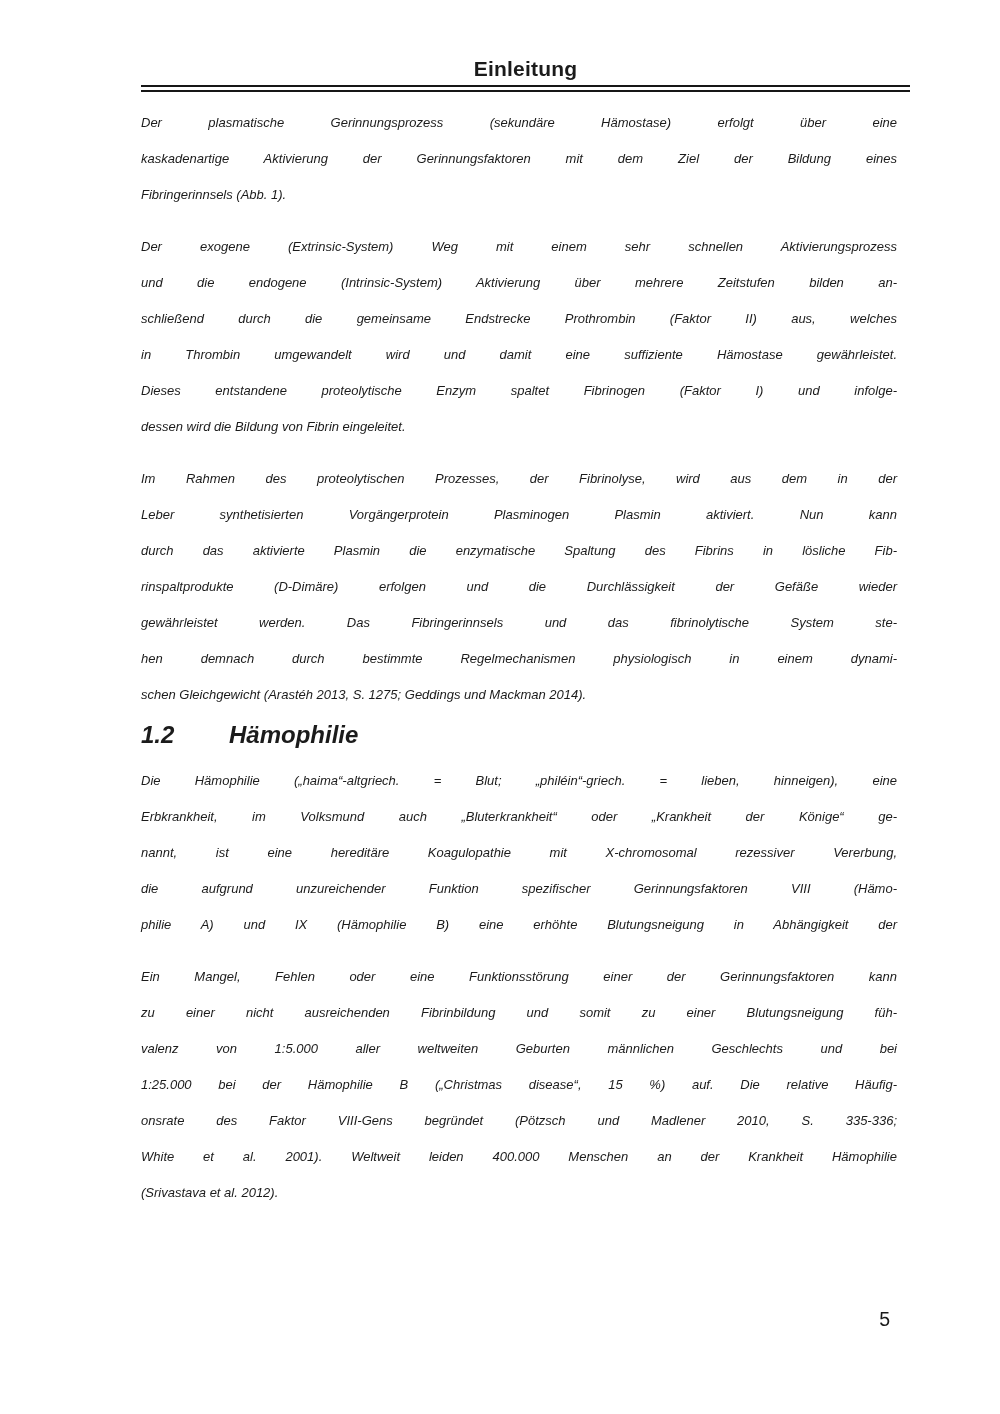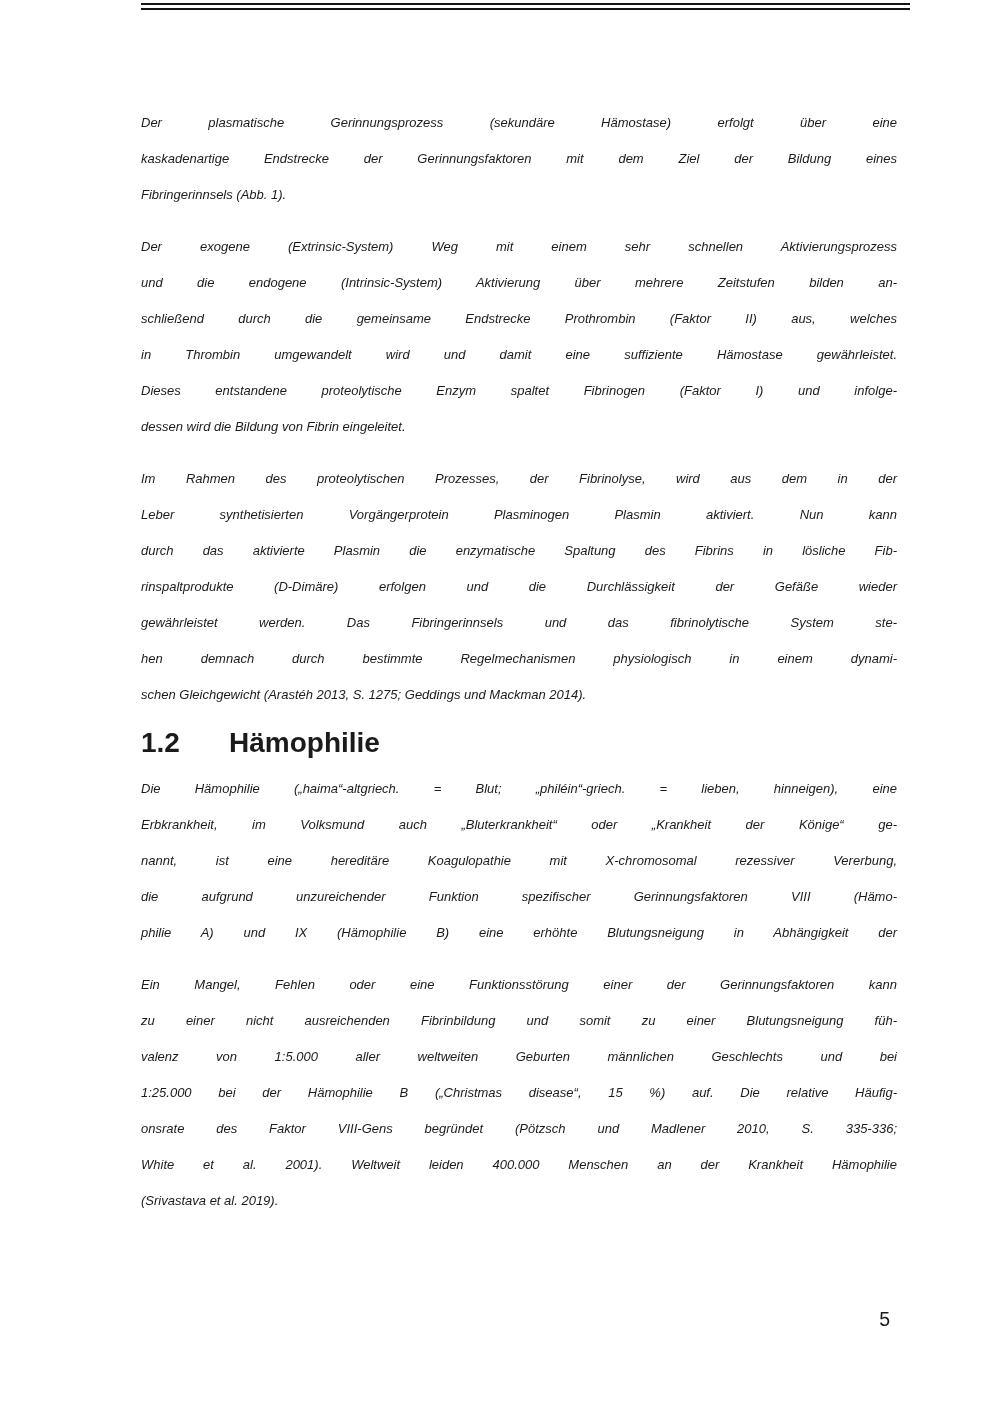--- a/index.html
+++ b/index.html
@@ -58,25 +58,26 @@
     text-align-last: justify;
     white-space: nowrap;
     overflow: visible;
     font-style: italic;
   }
   .line.last {
     text-align: right;
     text-align-last: left;
   }
   .section-heading {
-    margin: 12px 0 6px 0;
-    font-size: 28px;
+    margin: 4px 0 6px 0;
+    font-size: 24px;
     font-weight: bold;
     line-height: 36px;
     height: 36px;
+    font-style: italic;
   }
   .heading-number {
     display: inline-block;
     width: 88px;
   }
   
   .page-number {
     position: absolute;
     top: 1306px;
     right: 110px;
@@ -84,27 +85,28 @@
     line-height: 26px;
     text-align: right;
   }
 </style>
 </head>
 <body>
 
 <div class="page">
 
   <header class="page-header">
+    <div class="page-title">Einleitung</div>
     <div class="double-rule"></div>
   </header>
 
   <main class="content">
       <div class="paragraph">
         <div class="line">Der plasmatische Gerinnungsprozess (sekundäre Hämostase) erfolgt über eine</div>
-        <div class="line">kaskadenartige Endstrecke der Gerinnungsfaktoren mit dem Ziel der Bildung eines</div>
+        <div class="line">kaskadenartige Aktivierung der Gerinnungsfaktoren mit dem Ziel der Bildung eines</div>
         <div class="line last">Fibringerinnsels (Abb. 1).</div>
       </div>
       <div class="paragraph">
         <div class="line">Der exogene (Extrinsic-System) Weg mit einem sehr schnellen Aktivierungsprozess</div>
         <div class="line">und die endogene (Intrinsic-System) Aktivierung über mehrere Zeitstufen bilden an-</div>
         <div class="line">schließend durch die gemeinsame Endstrecke Prothrombin (Faktor II) aus, welches</div>
         <div class="line">in Thrombin umgewandelt wird und damit eine suffiziente Hämostase gewährleistet.</div>
         <div class="line">Dieses entstandene proteolytische Enzym spaltet Fibrinogen (Faktor I) und infolge-</div>
         <div class="line last">dessen wird die Bildung von Fibrin eingeleitet.</div>
       </div>
@@ -125,21 +127,21 @@
         <div class="line">die aufgrund unzureichender Funktion spezifischer Gerinnungsfaktoren VIII (Hämo-</div>
         <div class="line">philie A) und IX (Hämophilie B) eine erhöhte Blutungsneigung in Abhängigkeit der</div>
       </div>
       <div class="paragraph">
         <div class="line">Ein Mangel, Fehlen oder eine Funktionsstörung einer der Gerinnungsfaktoren kann</div>
         <div class="line">zu einer nicht ausreichenden Fibrinbildung und somit zu einer Blutungsneigung füh-</div>
         <div class="line">valenz von 1:5.000 aller weltweiten Geburten männlichen Geschlechts und bei</div>
         <div class="line">1:25.000 bei der Hämophilie B („Christmas disease“, 15 %) auf. Die relative Häufig-</div>
         <div class="line">onsrate des Faktor VIII-Gens begründet (Pötzsch und Madlener 2010, S. 335-336;</div>
         <div class="line">White et al. 2001). Weltweit leiden 400.000 Menschen an der Krankheit Hämophilie</div>
-        <div class="line last">(Srivastava et al. 2019).</div>
+        <div class="line last">(Srivastava et al. 2012).</div>
       </div>
     </main>
 
   <footer>
     <div class="page-number">5</div>
   </footer>
 
 </div>
 
 </body></html>

